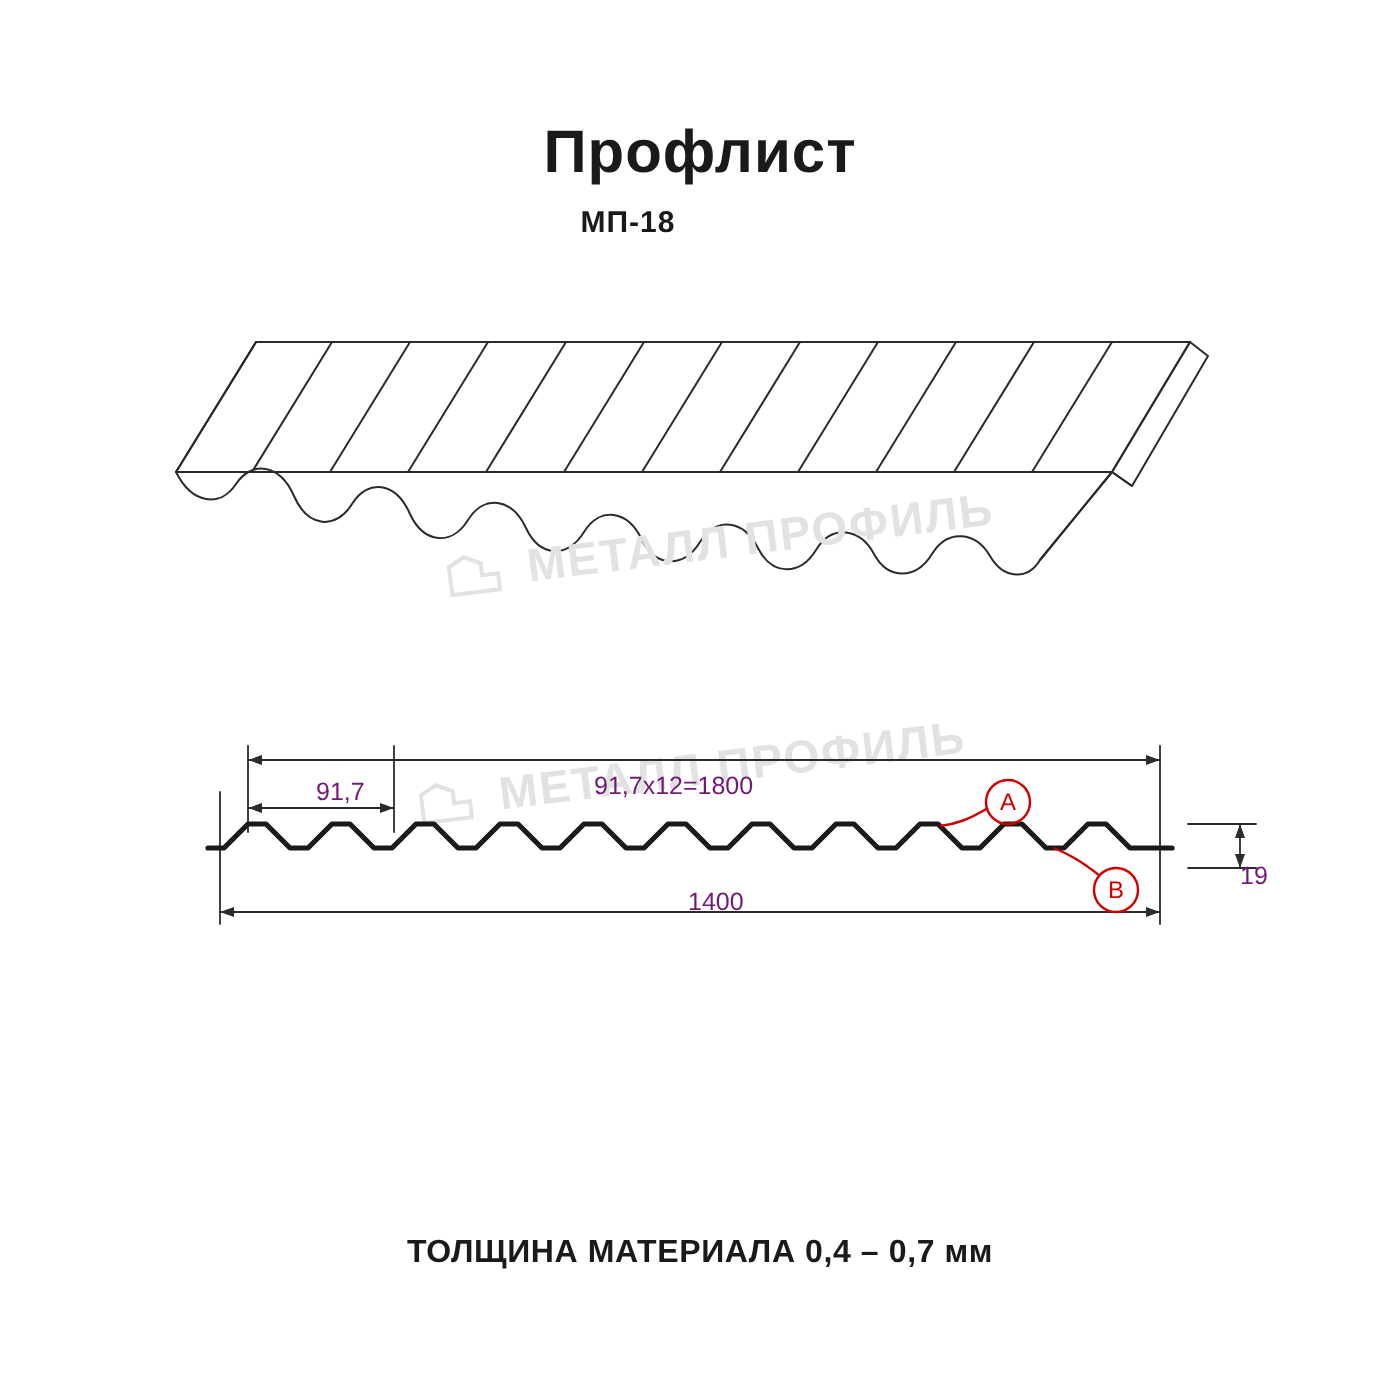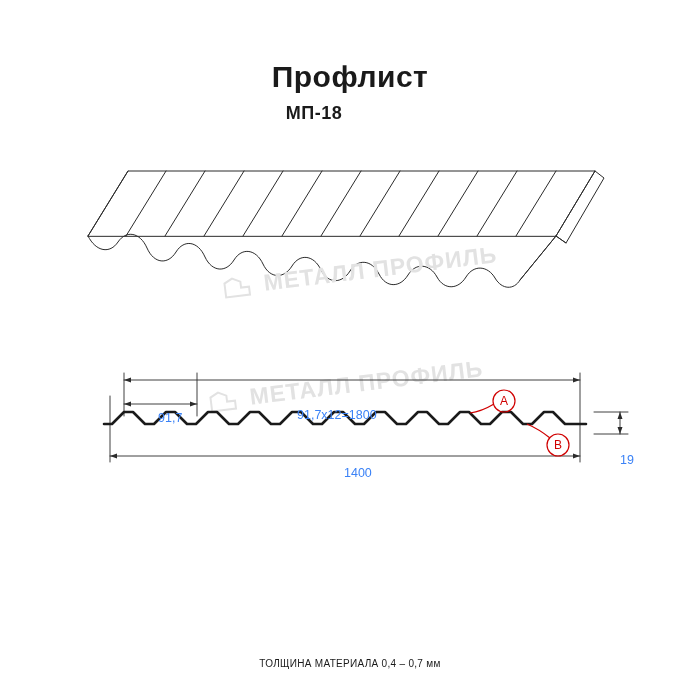--- a/index.html
+++ b/index.html
@@ -31,34 +31,33 @@
     font-size: 30px;
     font-weight: bold;
     letter-spacing: 0.5px;
   }
   .subtitle {
     position: absolute;
     left: 0;
     top: 103px;
     width: 628px;
     text-align: center;
-    font-size: 18px;
+    font-size: 15px;
     font-weight: bold;
     letter-spacing: 0.5px;
   }
   .footer {
     position: absolute;
     left: 0;
     top: 618px;
     width: 700px;
     text-align: center;
-    font-size: 10px;
-    font-weight: normal;
+    font-size: 16px;
+    font-weight: bold;
     letter-spacing: 0.3px;
-    margin-top: 40px;
   }
   .svg-layer {
     position: absolute;
     left: 0; top: 0;
   }
   .wm {
     position: absolute;
     font-family: "Liberation Sans", sans-serif;
     font-weight: bold;
     color: #e2e2e2;
@@ -72,23 +71,22 @@
   .wm-mark {
     display: inline-block;
     width: 34px;
     height: 22px;
     vertical-align: -4px;
     margin-right: 7px;
   }
   .dim-text {
     position: absolute;
     font-size: 12.5px;
-    color: #3b82f6;
+    color: #701a75;
     white-space: nowrap;
-    margin-top: 22px;
   }
   .t-total { left: 297px; top: 386px; }
   .t-step  { left: 158px; top: 389px; }
   .t-width { left: 344px; top: 444px; }
   .t-h     { left: 620px; top: 431px; }
   .callout-letter {
     position: absolute;
     font-size: 12px;
     color: #d00000;
     font-weight: normal;

